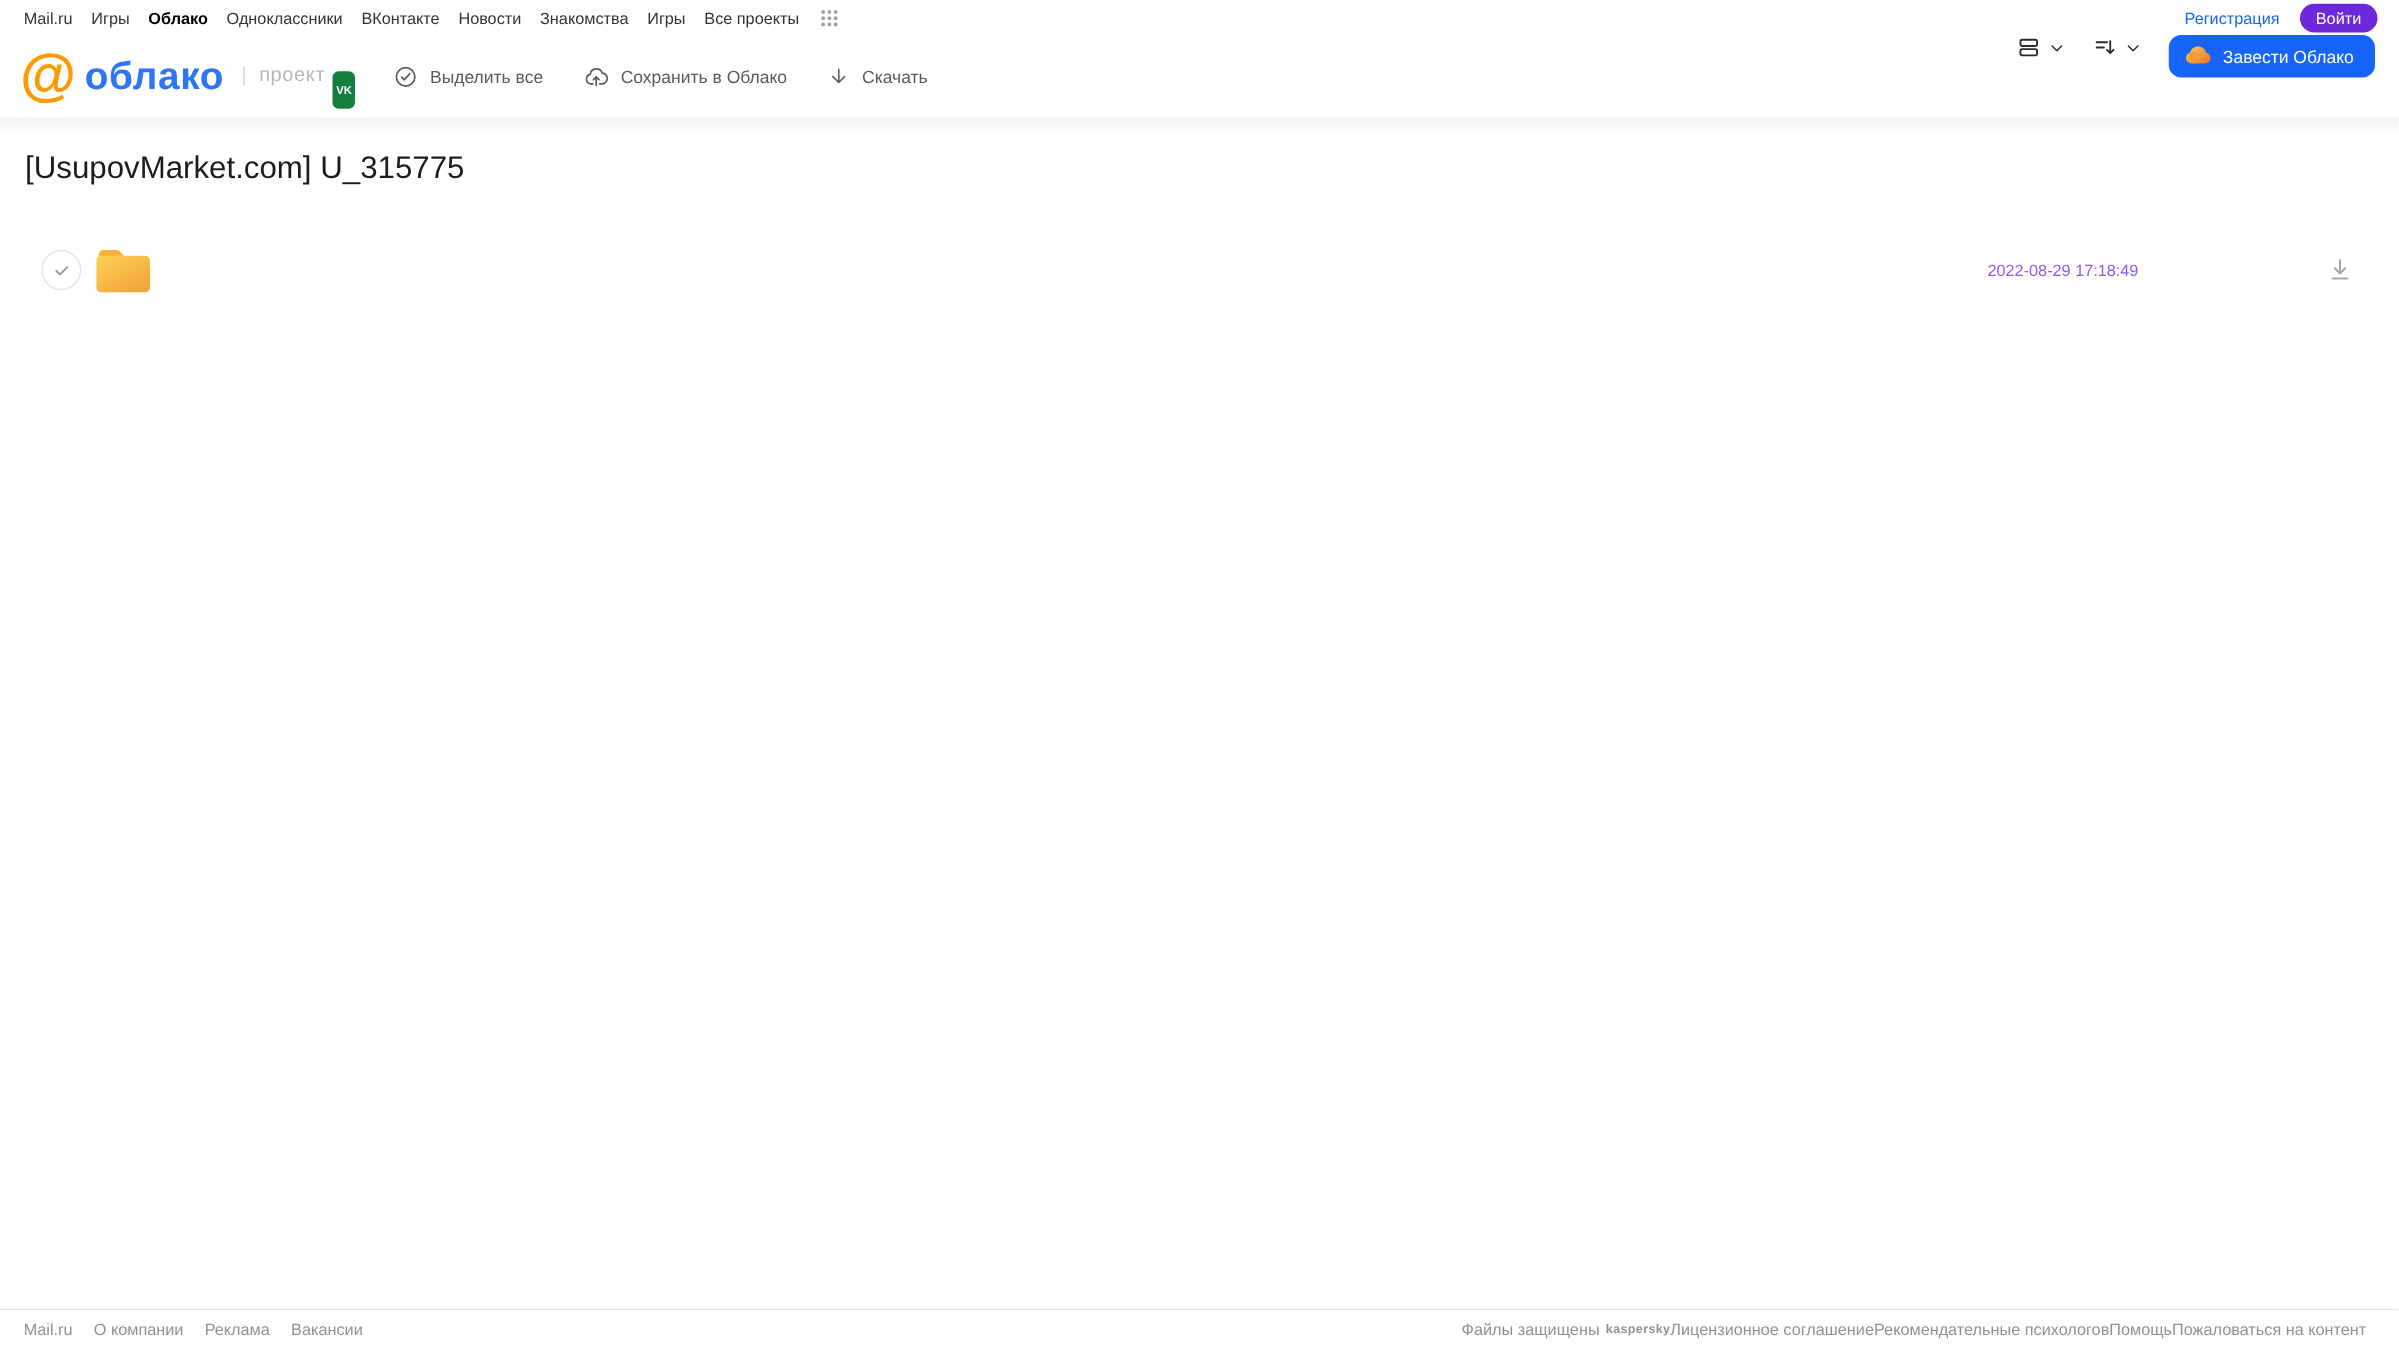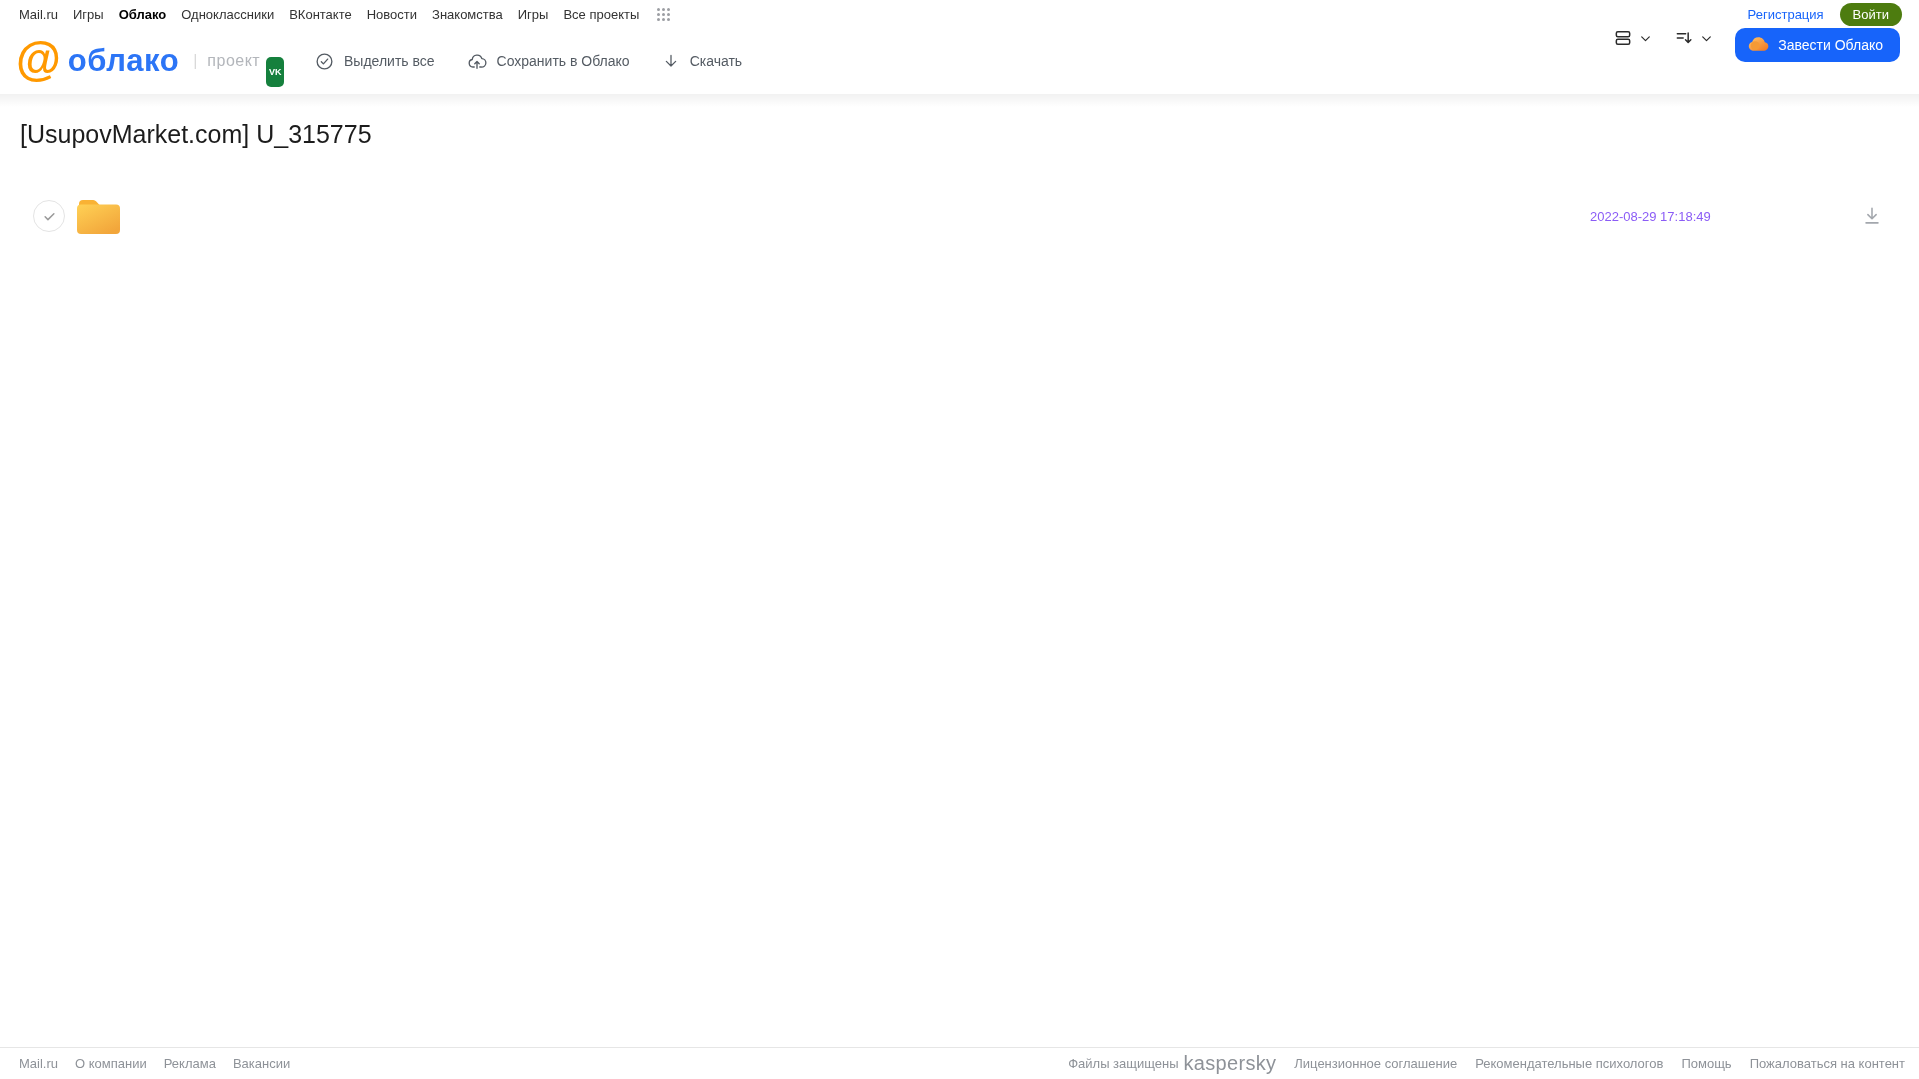--- a/index.html
+++ b/index.html
@@ -8,21 +8,21 @@
   a { text-decoration:none; }
 
   
   .topbar { position:absolute; top:0; left:0; width:100%; height:28px; display:flex; align-items:center; }
   .topbar-left { display:flex; align-items:center; gap:15px; padding-left:19px; }
   .topnav-link { font-size:13px; color:#333; cursor:pointer; white-space:nowrap; }
   .topnav-link.active { font-weight:bold; color:#000; }
   .grid-icon { width:15px; height:15px; display:inline-block; margin-left:2px; cursor:pointer; }
   .topbar-right { margin-left:auto; display:flex; align-items:center; gap:16px; padding-right:17px; }
   .reg-link { font-size:13px; color:#1764fa; cursor:pointer; }
-  .login-btn { background:#4d7c0f; color:#fff; font-size:13px; border:none; border-radius:14px; padding:4px 13px; cursor:pointer; font-family:inherit; }
+  .login-btn { background:#6d28d9; color:#fff; font-size:13px; border:none; border-radius:14px; padding:4px 13px; cursor:pointer; font-family:inherit; }
 
   
   .header { position:absolute; top:28px; left:0; width:100%; height:66px; background:#fff; display:flex; align-items:center; }
   .header-shadow { position:absolute; top:94px; left:0; width:100%; height:13px; background:linear-gradient(to bottom, rgba(0,0,0,0.055), rgba(0,0,0,0)); pointer-events:none; }
 
   .logo { position:absolute; left:16px; top:0; height:66px; display:flex; align-items:center; cursor:pointer; }
   .logo-at { font-size:46px; font-weight:bold; color:#ff9900; line-height:1; margin-top:-4px; }
   .logo-word { font-size:31px; font-weight:bold; color:#2c75f6; letter-spacing:0.5px; margin-left:7px; }
   .logo-divider { color:#d9d9d9; font-size:16px; margin:0 10px 0 14px; font-weight:300; }
   .logo-project { font-size:16px; color:#b3b6bb; letter-spacing:0.5px; }
@@ -42,23 +42,23 @@
   .file-row { position:absolute; left:0; top:193px; width:1919px; height:46px; cursor:pointer; }
   .row-check { position:absolute; left:33px; top:7px; width:32px; height:32px; border:1px solid #e4e4e4; border-radius:50%; background:#fff; display:flex; align-items:center; justify-content:center; cursor:pointer; }
   .row-folder { position:absolute; left:77px; top:5px; width:43px; height:36px; }
   .row-name { position:absolute; left:184px; top:0; height:46px; display:flex; align-items:center; font-size:13px; color:#363636; }
   .row-date { position:absolute; left:1590px; top:0; height:46px; display:flex; align-items:center; font-size:13px; color:#8b5cf6; }
   .row-download { position:absolute; left:1861px; top:12px; width:22px; height:22px; color:#a3a7ad; cursor:pointer; }
 
   
   .footer { position:absolute; left:0; top:1047px; width:100%; height:32px; border-top:1px solid #e6e6e6; background:#fff; display:flex; align-items:center; font-size:13px; color:#8e9298; }
   .footer-left { display:flex; align-items:center; gap:17px; padding-left:19px; }
-  .footer-right { margin-left:auto; display:flex; align-items:center; gap:18px; padding-right:14px; }
+  .footer-right { margin-left:auto; display:flex; align-items:flex-start; padding-right:26px; }
   .footer a, .footer-link { color:#8e9298; cursor:pointer; white-space:nowrap; }
-  .kaspersky { color:#00a88e; font-weight:normal; font-size:20px; letter-spacing:0.3px; margin-left:5px; cursor:pointer; }
+  .kaspersky { color:#00a88e; font-weight:bold; font-size:10px; letter-spacing:0.3px; margin-left:5px; cursor:pointer; }
   .protected { display:flex; align-items:center; white-space:nowrap; }
 </style>
 </head>
 <body>
 
 <div class="topbar">
   <div class="topbar-left">
     <a class="topnav-link">Mail.ru</a>
     <a class="topnav-link">Игры</a>
     <a class="topnav-link active">Облако</a>

